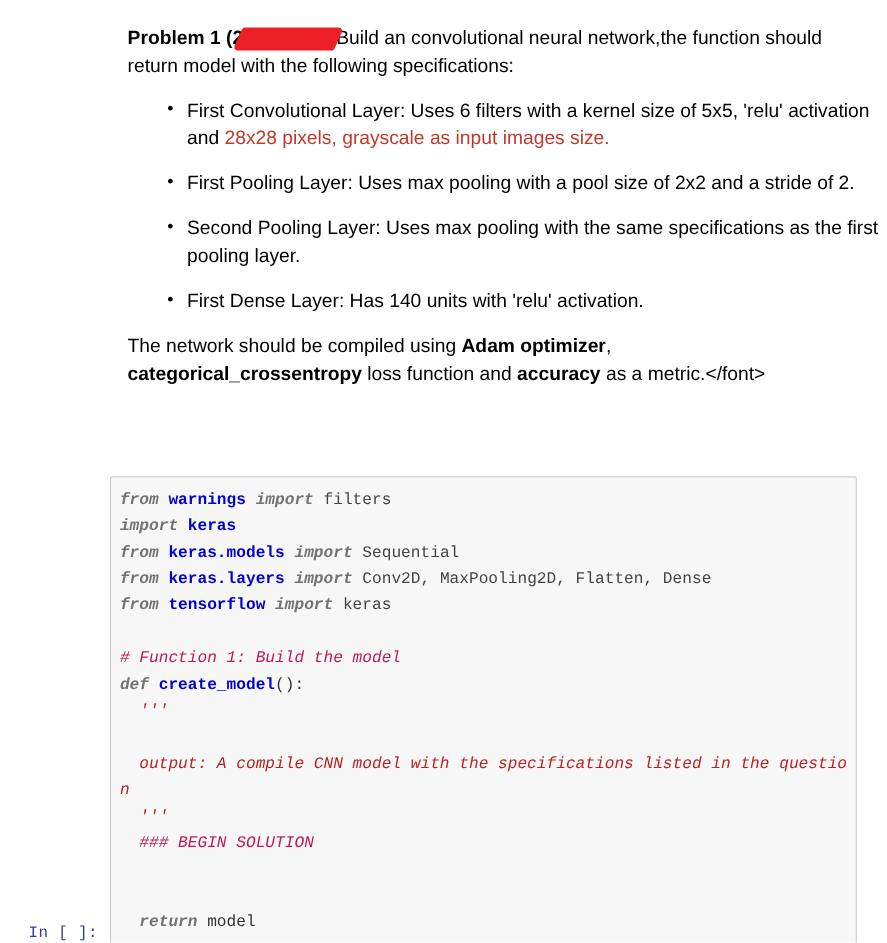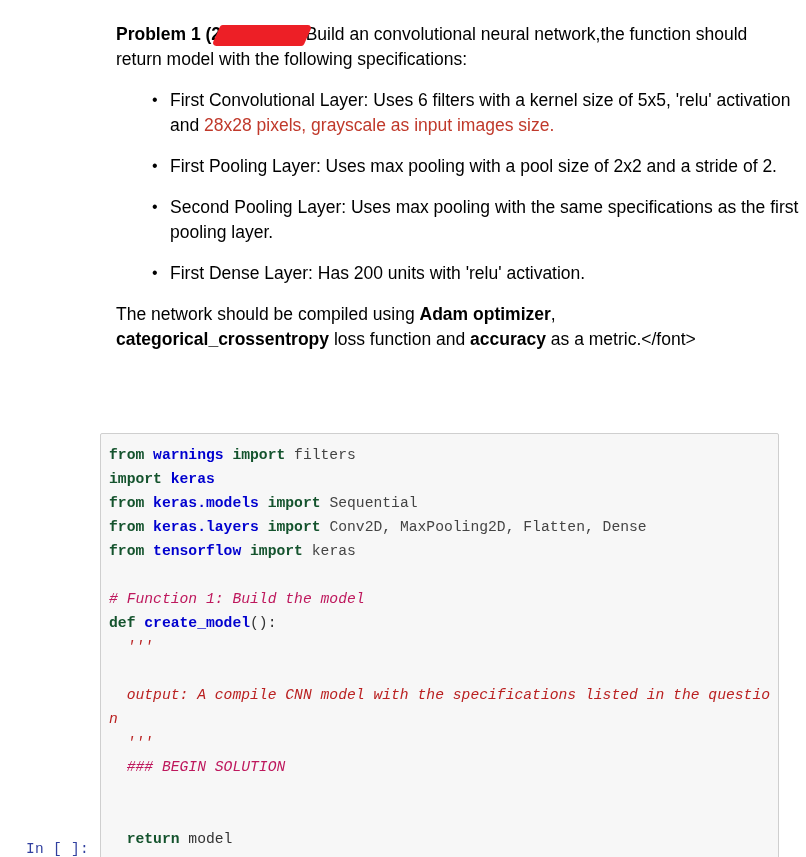--- a/index.html
+++ b/index.html
@@ -123,41 +123,41 @@
   pre.code {
     margin: 0;
     font-family: "Liberation Mono", "DejaVu Sans Mono", monospace;
     font-size: 14.7px;
     line-height: 24px;
     color: #1a1a1a;
     white-space: pre-wrap;
     word-break: break-all;
     letter-spacing: 0px;
   }
-  .tok-kw      { color: #14532d; font-weight: bold; }
+  .tok-kw      { color: #737373; font-weight: bold; font-style: italic; }
   .tok-ns      { color: #0000CF; font-weight: bold; }
   .tok-name    { color: #444444; }
   .tok-def     { color: #0000CF; font-weight: bold; }
   .tok-comment { color: #be185d; font-style: italic; }
   .tok-string  { color: #BA2121; font-style: italic; }
   .tok-plain   { color: #333333; }
   .tok-punct   { color: #333333; }
 </style>
 </head>
 <body>
 
 <div class="md-cell">
 
   <p class="md-para intro"><span class="redaction-wrap"><span class="md-strong">Problem 1 (</span><span class="md-strong">20 Points</span><span class="md-strong">):</span><span class="redaction"></span></span><span> Build an convolutional neural network,the function should return model with the following specifications:</span></p>
 
   <ul class="spec-list">
     <li><span>First Convolutional Layer: Uses 6 filters with a kernel size of 5x5, 'relu' activation and </span><span class="red-text">28x28 pixels, grayscale as input images size.</span></li>
     <li><span>First Pooling Layer: Uses max pooling with a pool size of 2x2 and a stride of 2.</span></li>
     <li><span>Second Pooling Layer: Uses max pooling with the same specifications as the first pooling layer.</span></li>
-    <li><span>First Dense Layer: Has 200 units with 'relu' activation.</span></li>
+    <li><span>First Dense Layer: Has 140 units with 'relu' activation.</span></li>
   </ul>
 
   <p class="md-para compile-note"><span>The network should be compiled using </span><span class="md-strong">Adam optimizer</span><span>, </span><span class="md-strong">categorical_crossentropy</span><span> loss function and </span><span class="md-strong">accuracy</span><span> as a metric.&lt;/font&gt;</span></p>
 
 </div>
 
 <div class="code-cell">
   <div class="prompt">In [ ]:</div>
   <div class="input-area">
     <pre class="code" id="code-source"><span class="tok-kw">from </span><span class="tok-ns">warnings </span><span class="tok-kw">import </span><span class="tok-name">filters</span>

